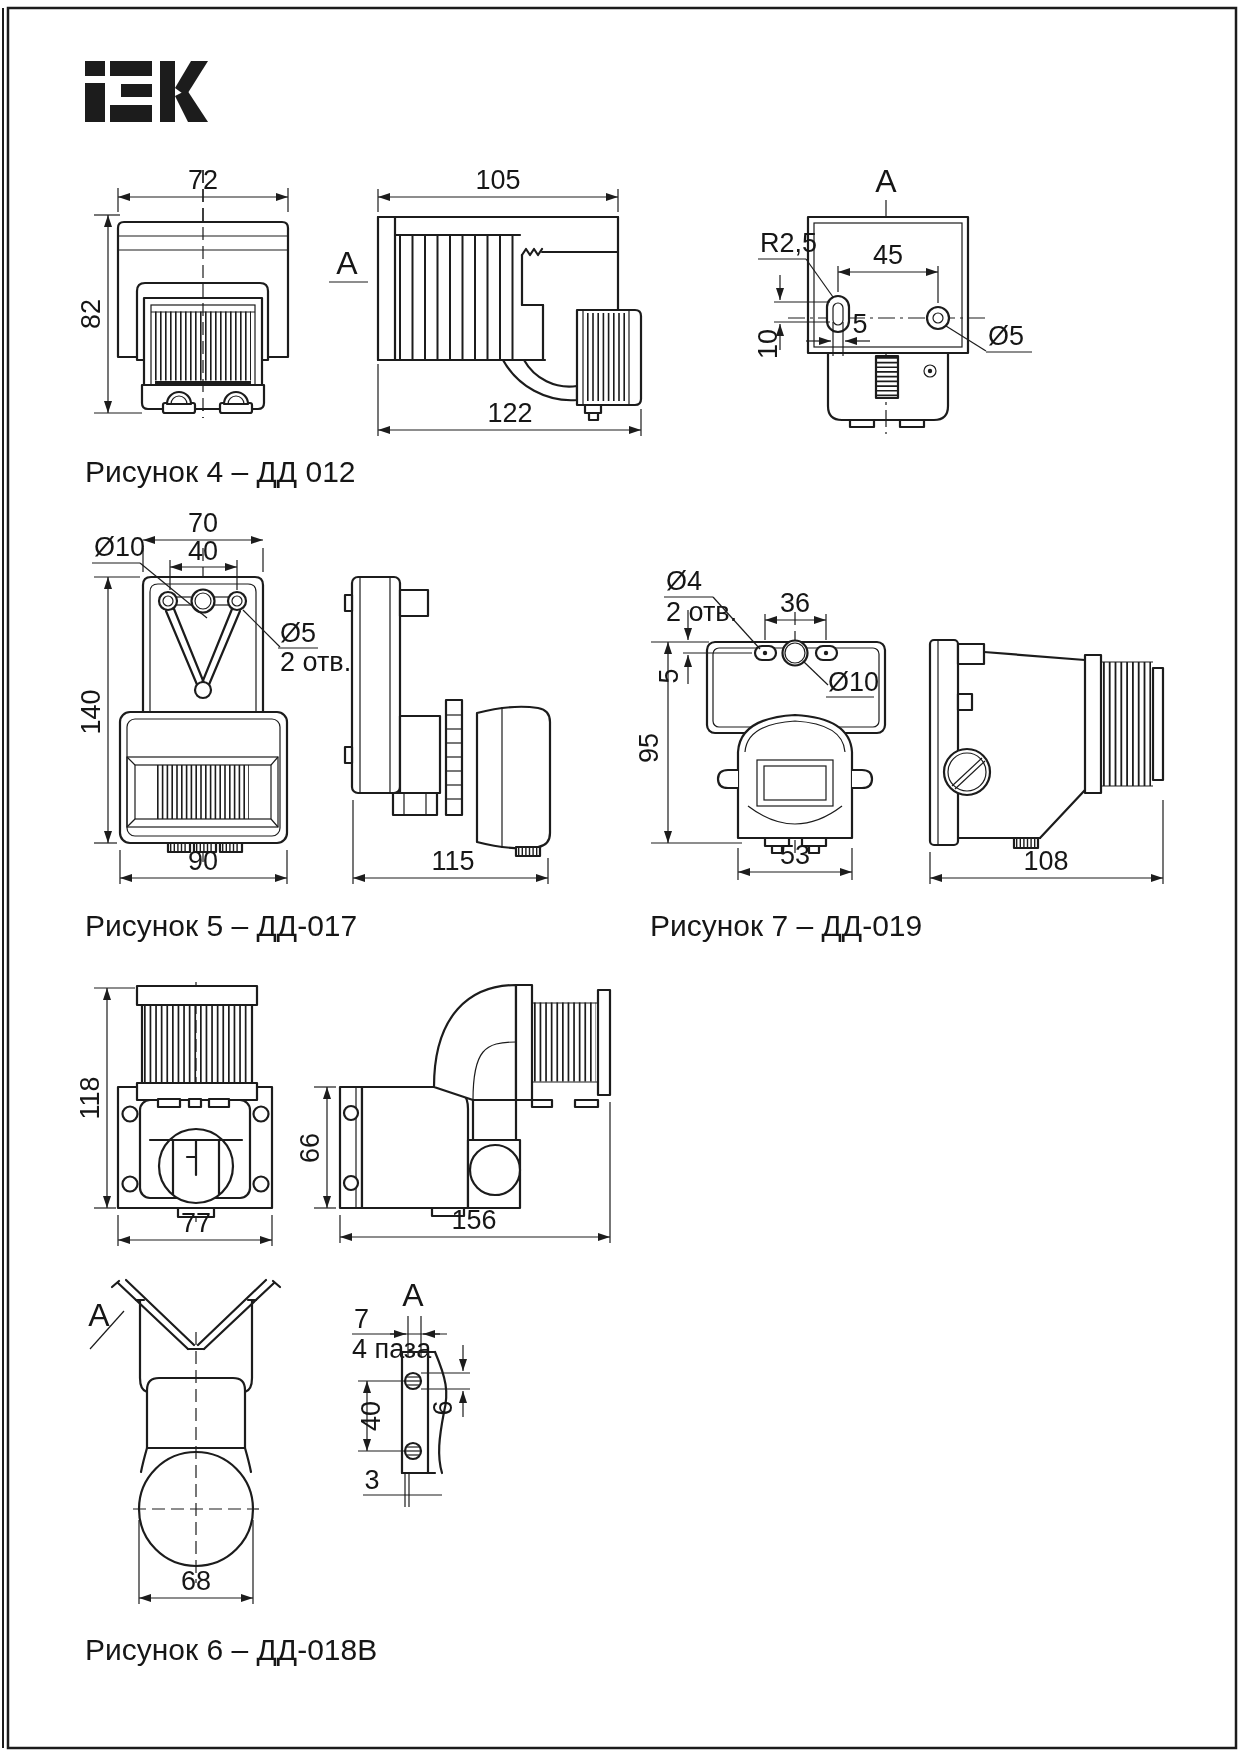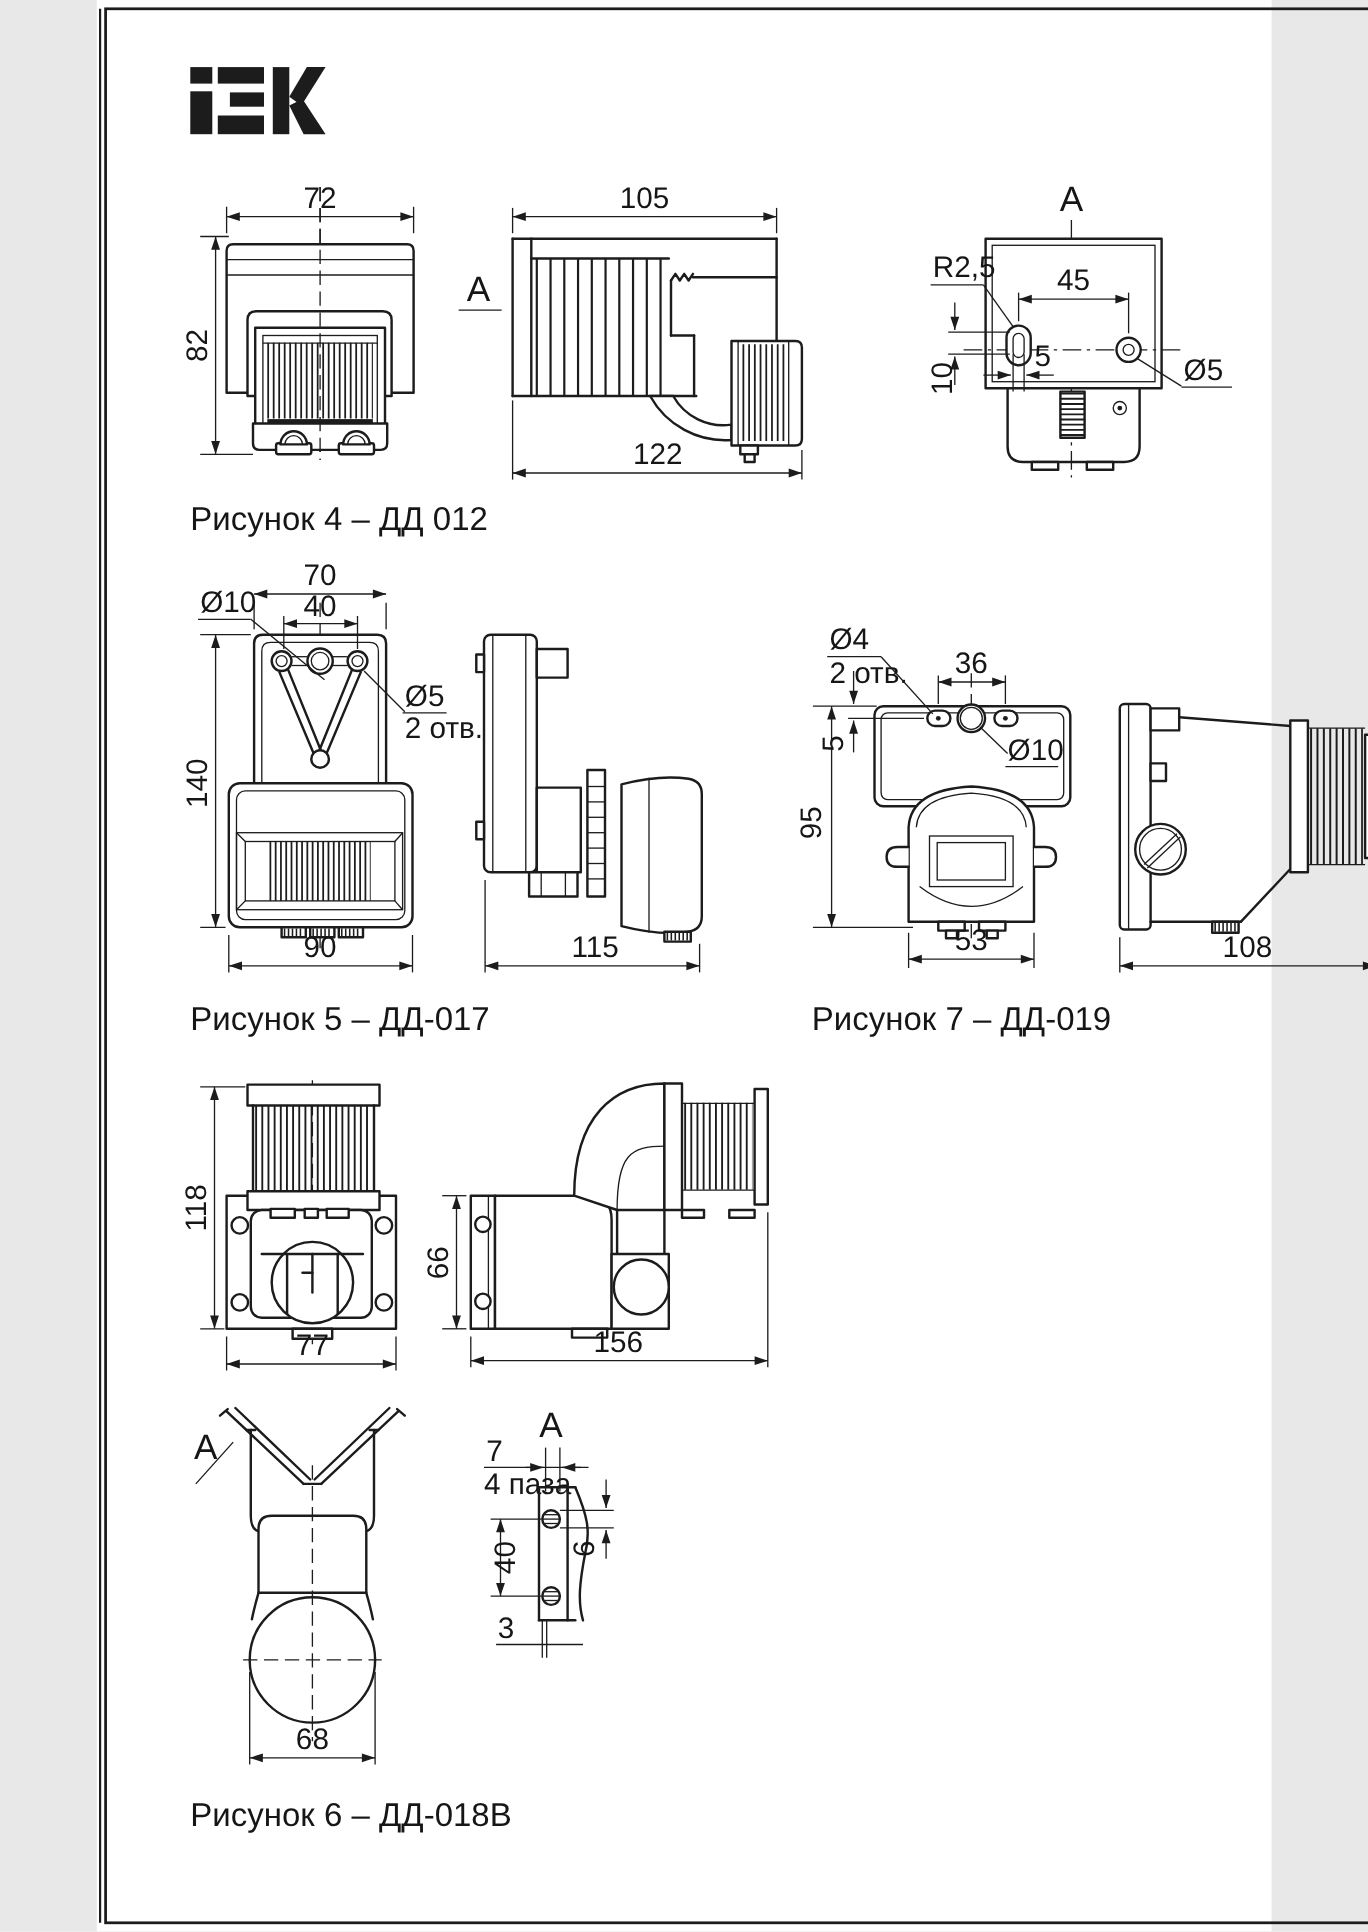--- a/index.html
+++ b/index.html
@@ -1,16 +1,16 @@
 <!DOCTYPE html>
 <html><head>
 <meta charset="utf-8">
 <style>
   html,body { margin:0; padding:0; background:#e8e8e8; }
-  .page { width:1068px; height:1756px; position:relative; background:#ffffff; margin:0 auto; }
+  .page { width:1244px; height:1756px; position:relative; background:#ffffff; margin:0 auto; }
   svg { display:block; }
   .o  { fill:none; stroke:#1c1c1c; stroke-width:2.2; stroke-linejoin:round; stroke-linecap:round; }
   .ow { fill:#ffffff; stroke:#1c1c1c; stroke-width:2.2; stroke-linejoin:round; stroke-linecap:round; }
   .t  { fill:none; stroke:#1c1c1c; stroke-width:1.2; }
   .dim{ fill:none; stroke:#1c1c1c; stroke-width:1.2; }
   .cl { fill:none; stroke:#1c1c1c; stroke-width:1.2; stroke-dasharray:13 6; }
   .ax { fill:none; stroke:#1c1c1c; stroke-width:1.2; stroke-dasharray:17 5 3 5; }
   .rib{ stroke:#1c1c1c; }
   .blk{ fill:#1c1c1c; stroke:none; }
   text { font-family:"Liberation Sans", sans-serif; fill:#161616; }

